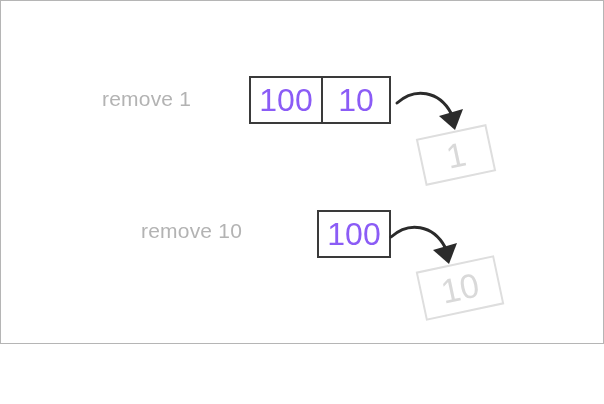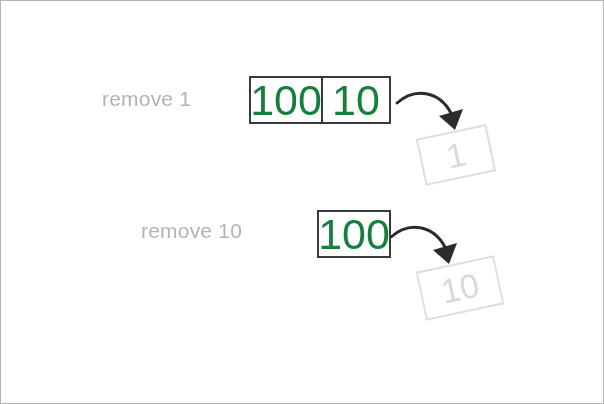--- a/index.html
+++ b/index.html
@@ -7,21 +7,21 @@
     margin: 0;
     padding: 0;
     background: #ffffff;
   }
   body {
     font-family: "Liberation Sans", sans-serif;
   }
   #canvas {
     position: relative;
     width: 604px;
-    height: 404px;
+    height: 344px;
     background: #ffffff;
     border: 1px solid #b5b5b5;
     box-sizing: border-box;
     overflow: hidden;
   }
   .row-label {
     position: absolute;
     color: #b3b3b3;
     font-size: 21px;
     font-family: "Liberation Sans", sans-serif;
@@ -36,22 +36,22 @@
     box-sizing: border-box;
     border: 2px solid #3a3a3a;
     background: #ffffff;
     display: flex;
     align-items: stretch;
   }
   .cell {
     display: flex;
     align-items: center;
     justify-content: center;
-    color: #15803d;
-    font-size: 43px;
+    color: #8b5cf6;
+    font-size: 32px;
     font-family: "Liberation Sans", sans-serif;
     line-height: 1;
     box-sizing: border-box;
   }
   .cell + .cell {
     border-left: 2px solid #3a3a3a;
   }
 
   #box-row1 {
     left: 248px;

